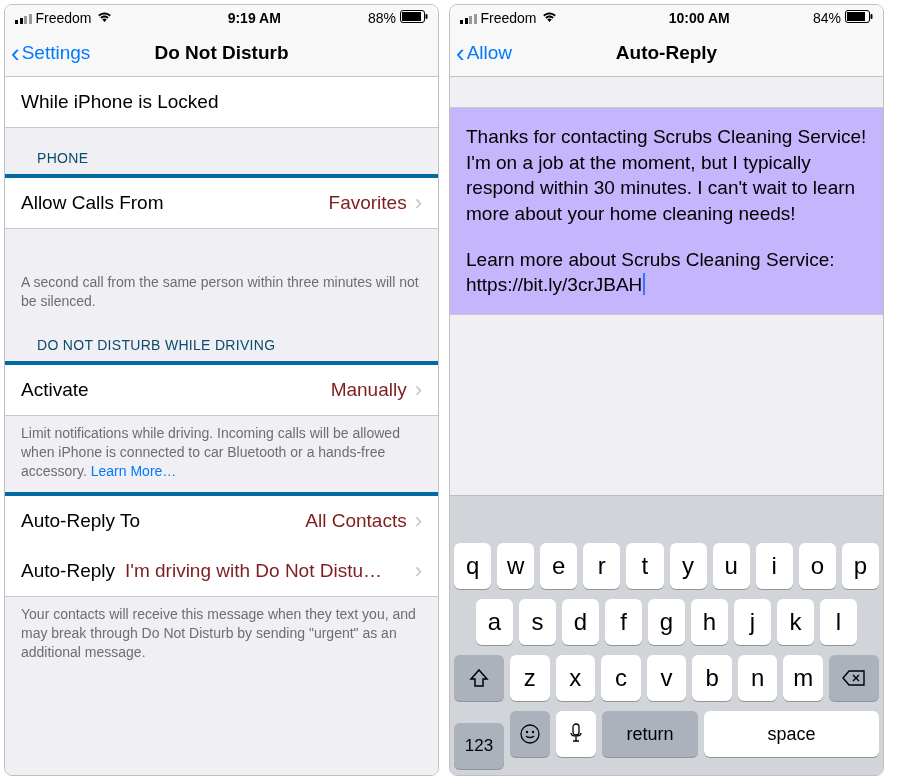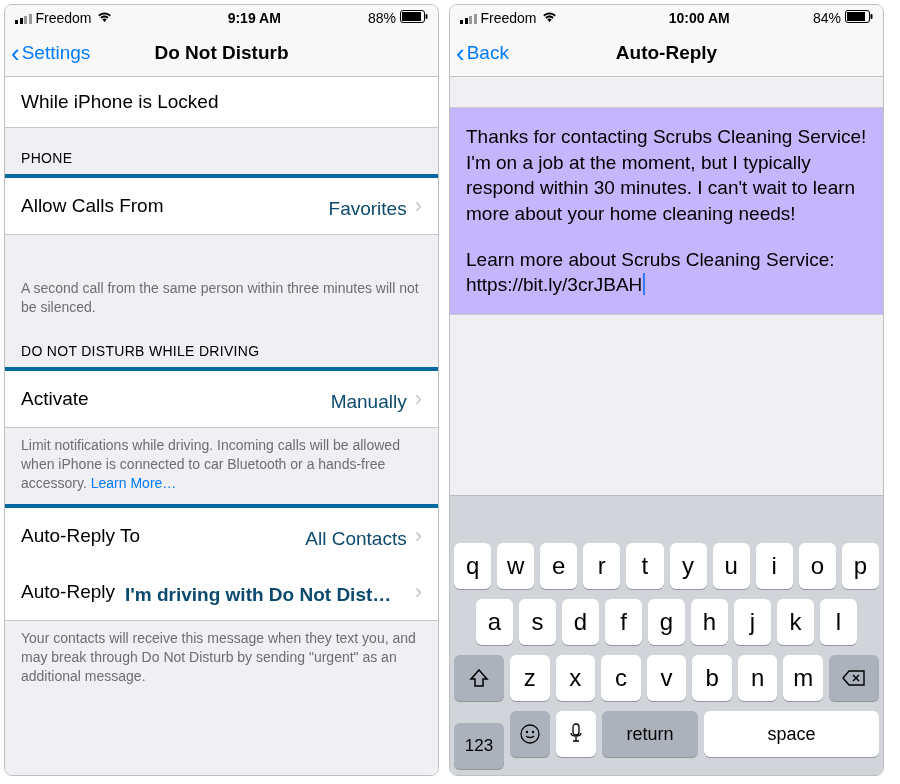--- a/index.html
+++ b/index.html
@@ -54,22 +54,22 @@
   .nav-back {
     position:absolute; left:6px; top:0; bottom:0;
     display:flex; align-items:center;
     color:#007aff; font-size:19px;
   }
   .nav-back .chev { font-size:26px; font-weight:400; margin-right:2px; line-height:1; }
   .nav-title { font-size:19px; font-weight:600; }
   
   .settings-body { flex:1; background:#efeff4; overflow:hidden; }
   .section-header {
-    padding: 22px 16px 8px 16px;
-    font-size:14px; color:#000000; text-transform:uppercase;
+    padding: 22px 16px 8px 32px;
+    font-size:14px; color:#0c4a6e; text-transform:uppercase;
     letter-spacing:0.3px;
   }
   .section-header.small-gap { padding-top:14px; }
   .section-footer {
     padding: 8px 16px 12px 16px;
     font-size:14px; color:#6d6d72; line-height:1.35;
   }
   .section-footer a { color:#007aff; text-decoration:none; }
   .cell {
     background:#fff;
@@ -78,21 +78,21 @@
     padding: 14px 16px;
     display:flex;
     align-items:center;
     font-size:19px;
     color:#000;
     min-height: 50px;
   }
   .cell + .cell { border-top:none; margin-top:-1px; }
   .cell .label { flex:0 0 auto; }
   .cell .spacer { flex:1; }
-  .cell .value { color:#0c4a6e; font-size:19px; margin-right:6px; overflow:hidden; text-overflow:ellipsis; white-space:nowrap;margin-top:6px; }
+  .cell .value { color:#7f1d1d; font-size:19px; margin-right:6px; overflow:hidden; text-overflow:ellipsis; white-space:nowrap; }
   .cell .chev-right { color:#c7c7cc; font-size:22px; margin-left:2px; line-height:1; }
   .cell.first-no-top { border-top:none; }
   .gap-36 { height:36px; }
   
   .switch {
     width:56px; height:34px; border-radius:17px;
     background:#34c759; position:relative; flex:0 0 auto;
   }
   .switch .knob {
     position:absolute; right:2px; top:2px;
@@ -213,21 +213,21 @@
     </div>
 
     <div class="cell">
       <span class="label">Auto-Reply To</span>
       <span class="spacer"></span>
       <span class="value">All Contacts</span>
       <span class="chev-right">›</span>
     </div>
     <div class="cell" style="gap:10px;">
       <span class="label">Auto-Reply</span>
-      <span class="value" style="flex:1; text-align:left; margin-right:4px;font-weight:bold;">I'm driving with Do Not Distu…</span>
+      <span class="value" style="flex:1; text-align:left; margin-right:4px;">I'm driving with Do Not Distu…</span>
       <span class="chev-right">›</span>
     </div>
     <div class="section-footer">Your contacts will receive this message when they text you, and may break through Do Not Disturb by sending "urgent" as an additional message.</div>
   </div>
 </div>
 
 <div class="phone">
   <div class="status-bar">
     <div class="status-left">
       <div class="signal-bars">
@@ -252,21 +252,21 @@
             <rect x="2" y="2" width="18" height="9" fill="#000"></rect>
             <rect x="25.5" y="4" width="2" height="5" rx="1" fill="#000"></rect>
           </svg>
       </span>
     </div>
   </div>
 
   <div class="nav-bar">
     <div class="nav-back">
       <span class="chev">‹</span>
-      <span>Back</span>
+      <span>Allow</span>
     </div>
     <div class="nav-title">Auto-Reply</div>
   </div>
 
   <div class="editor-area">
     <div class="editor-gap-top"></div>
     <div class="editor-box">
       <div>Thanks for contacting Scrubs Cleaning Service! I'm on a job at the moment, but I typically respond within 30 minutes. I can't wait to learn more about your home cleaning needs!</div>
       <div style="height:20px"></div>
       <div>

